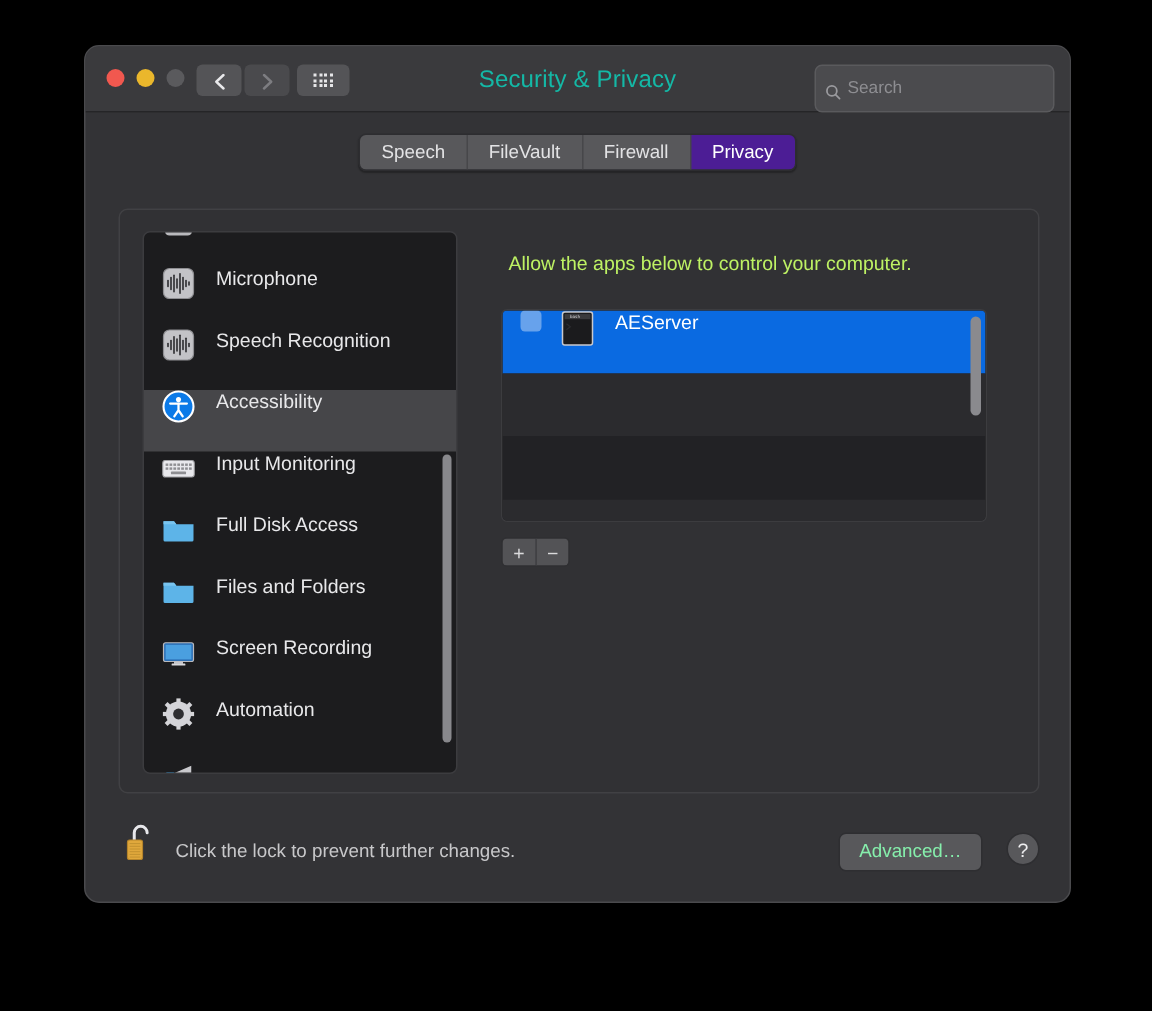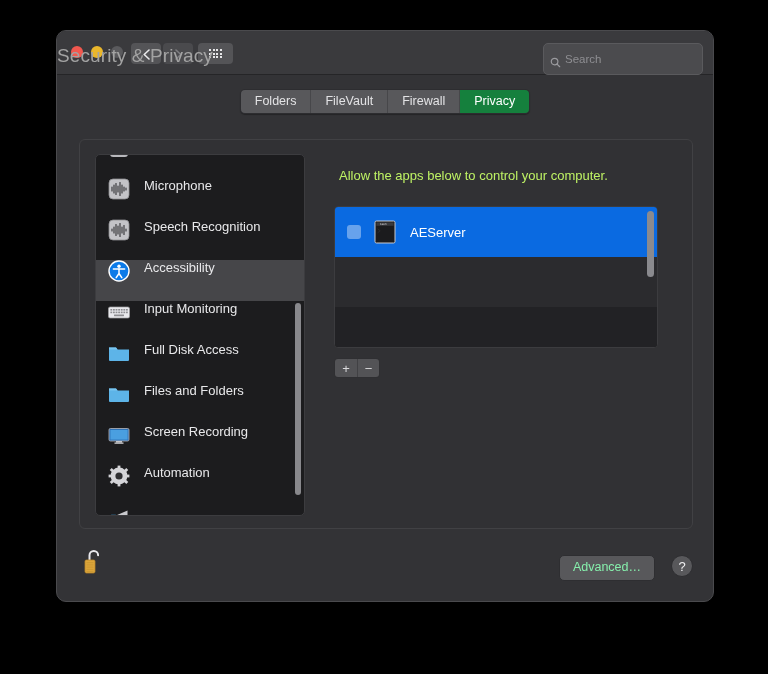--- a/index.html
+++ b/index.html
@@ -83,22 +83,23 @@
     display: grid;
     grid-template-columns: repeat(4, 2px);
     grid-template-rows: repeat(3, 2px);
     gap: 1.6px;
   }
   .grid-dots i { background: #e6e6e8; display: block; width: 2px; height: 2px; }
 
   .wintitle {
     position: absolute;
     left: 0; right: 0; top: 14px;
-    font-size: 19px;
-    color: #a3a3a3;
+    text-align: center;
+    font-size: 16px;
+    color: #14b8a6;
     letter-spacing: 0.1px;
   }
 
   .searchbox {
     position: absolute;
     right: 10px;
     top: 12px;
     width: 160px;
     height: 32px;
     background: #4b4b4e;
@@ -129,21 +130,21 @@
   }
   .tab {
     padding: 3px 14px 4px;
     font-size: 12.5px;
     color: #e3e3e5;
     background: #58585b;
     border-right: 1px solid #47474a;
     line-height: 16px;
   }
   .tab:last-child { border-right: none; }
-  .tab.active { background: #15803d; color: #ffffff; }
+  .tab.active { background: #4c1d95; color: #ffffff; }
 
   
   .panel {
     position: absolute;
     left: 22px;
     top: 108px;
     width: 614px;
     height: 390px;
     background: #313134;
     border: 1px solid #414144;
@@ -214,22 +215,21 @@
     top: 52px;
     width: 324px;
     height: 142px;
     background: #1c1c1e;
     border: 1px solid #3c3c3f;
     border-radius: 4px;
     overflow: hidden;
   }
   .app-row {
     display: flex;
-    align-items: center;
-    height: 50px;
+    height: 42px;
     padding-left: 12px;
   }
   .app-row.selected { background: #0a6ae1; }
   .app-row.alt { background: #222225; }
   .app-row.plain { background: #2b2b2e; }
   .app-check {
     width: 14px; height: 14px;
     border-radius: 3px;
     background: rgba(255,255,255,0.38);
     flex: none;
@@ -376,21 +376,21 @@
             <circle cx="5" cy="5" r="3.6" stroke="#9a9a9e" stroke-width="1.3" fill="none"></circle>
             <line x1="7.7" y1="7.7" x2="10.6" y2="10.6" stroke="#9a9a9e" stroke-width="1.3" stroke-linecap="round"></line>
           </svg>
       </span>
       <span class="search-ph">Search</span>
     </div>
   </div>
 
   <div class="tabbar">
     <div class="tabs">
-      <div class="tab">Folders</div>
+      <div class="tab">Speech</div>
       <div class="tab">FileVault</div>
       <div class="tab">Firewall</div>
       <div class="tab active">Privacy</div>
     </div>
   </div>
 
   <div class="panel">
 
     <div class="sidebar">
       <div class="side-scroll">
@@ -591,17 +591,18 @@
         <g stroke="#c08f2e" stroke-width="0.6">
           <line x1="3.4" y1="15.4" x2="10.6" y2="15.4"></line>
             <line x1="3.4" y1="17.2" x2="10.6" y2="17.2"></line>
           <line x1="3.4" y1="19" x2="10.6" y2="19"></line>
             <line x1="3.4" y1="20.8" x2="10.6" y2="20.8"></line>
           <line x1="3.4" y1="22.6" x2="10.6" y2="22.6"></line>
             <line x1="3.4" y1="24.4" x2="10.6" y2="24.4"></line>
         </g>
       </svg>
     </div>
+    <div class="lock-text">Click the lock to prevent further changes.</div>
     <div class="adv-btn">Advanced…</div>
     <div class="help-btn">?</div>
   </div>
 
 </div>
 
 </body></html>

